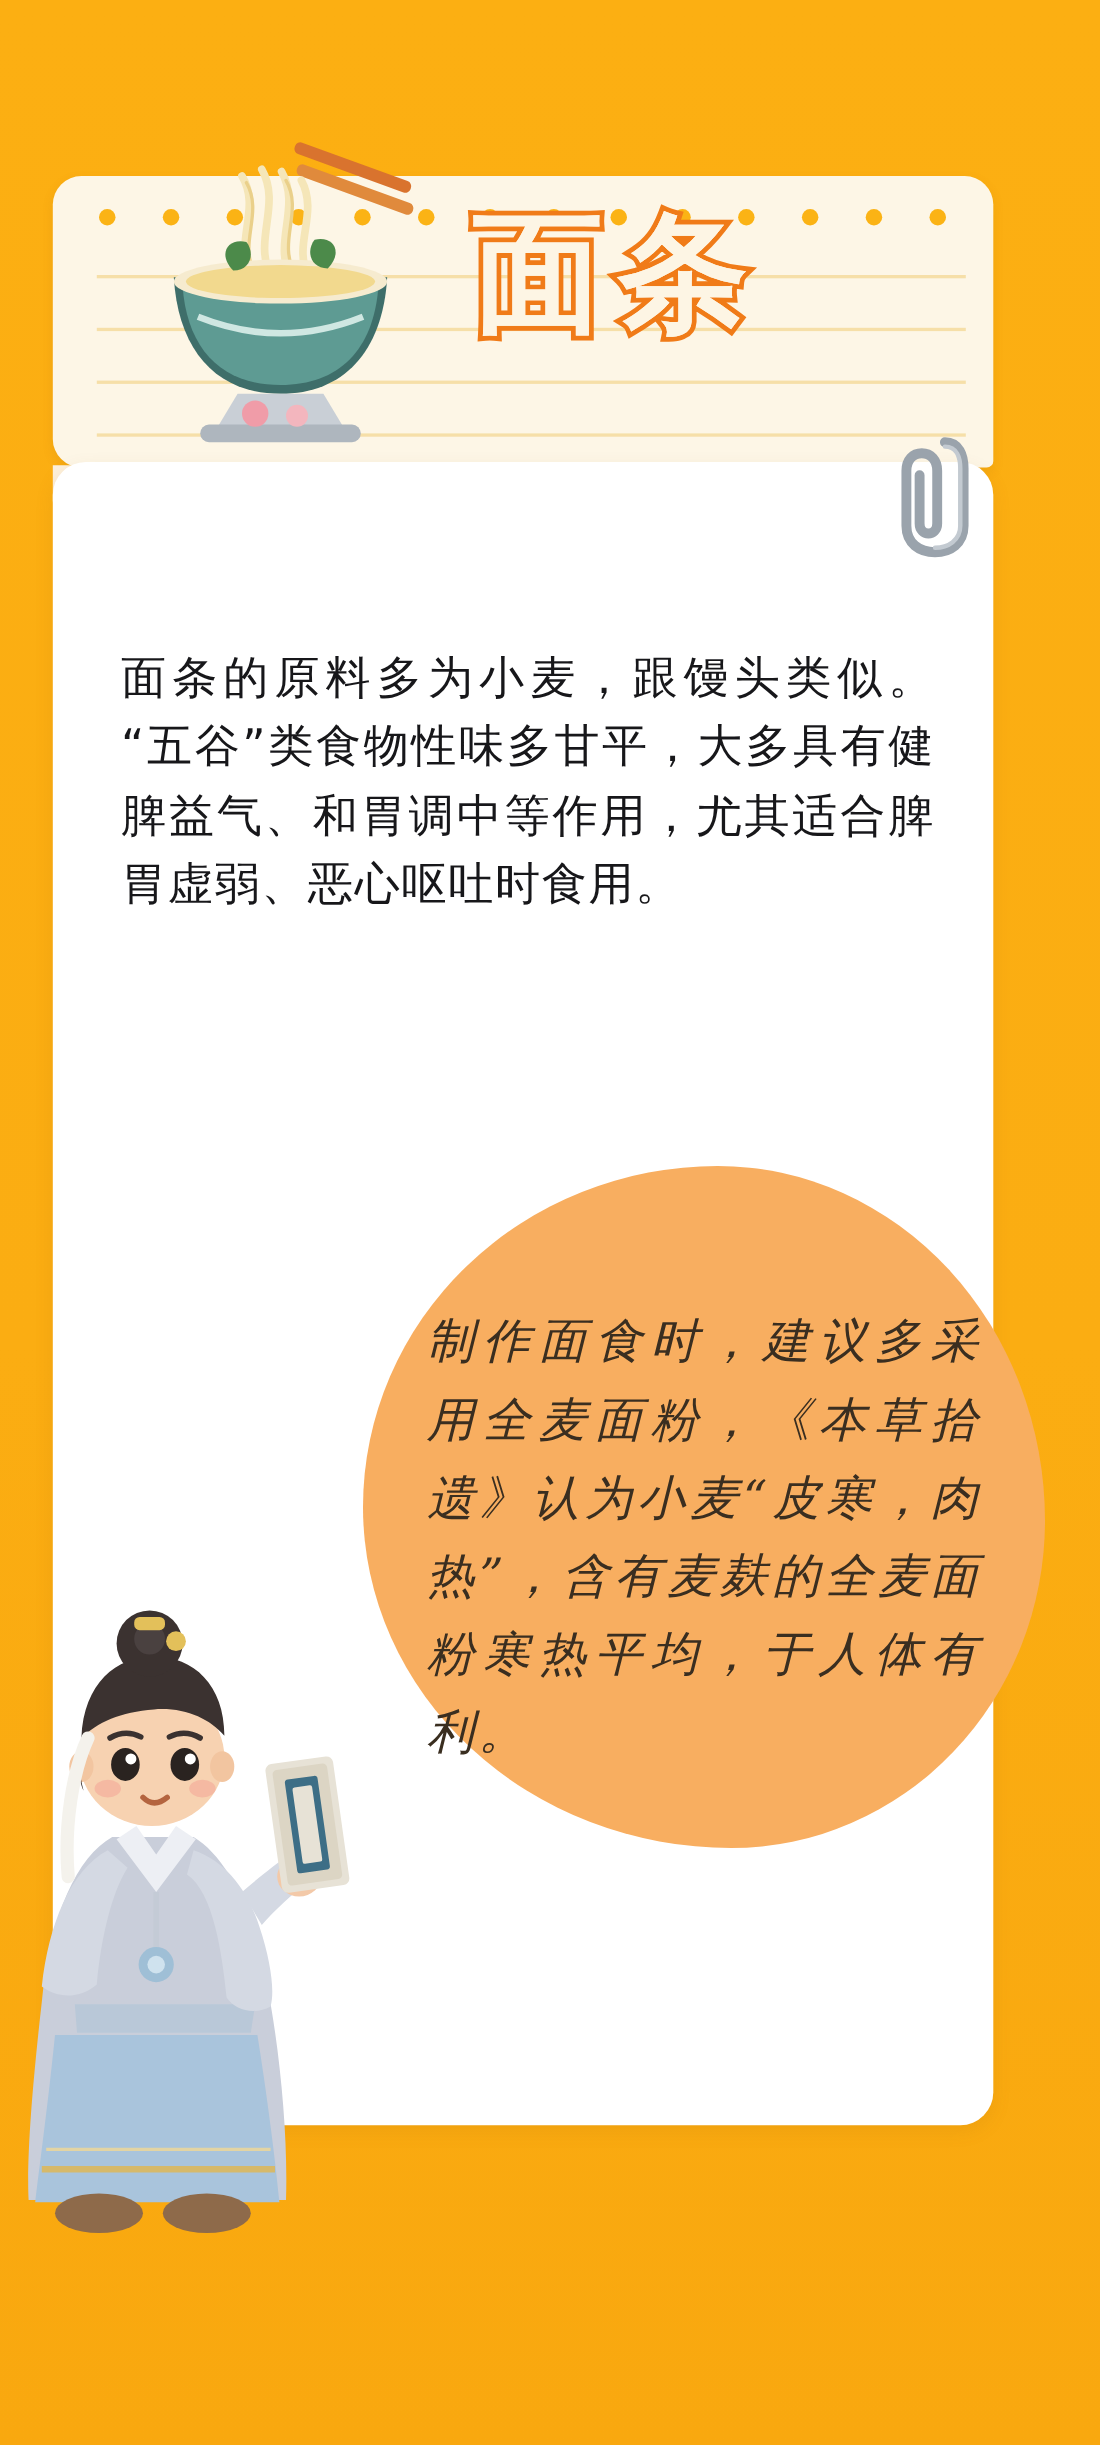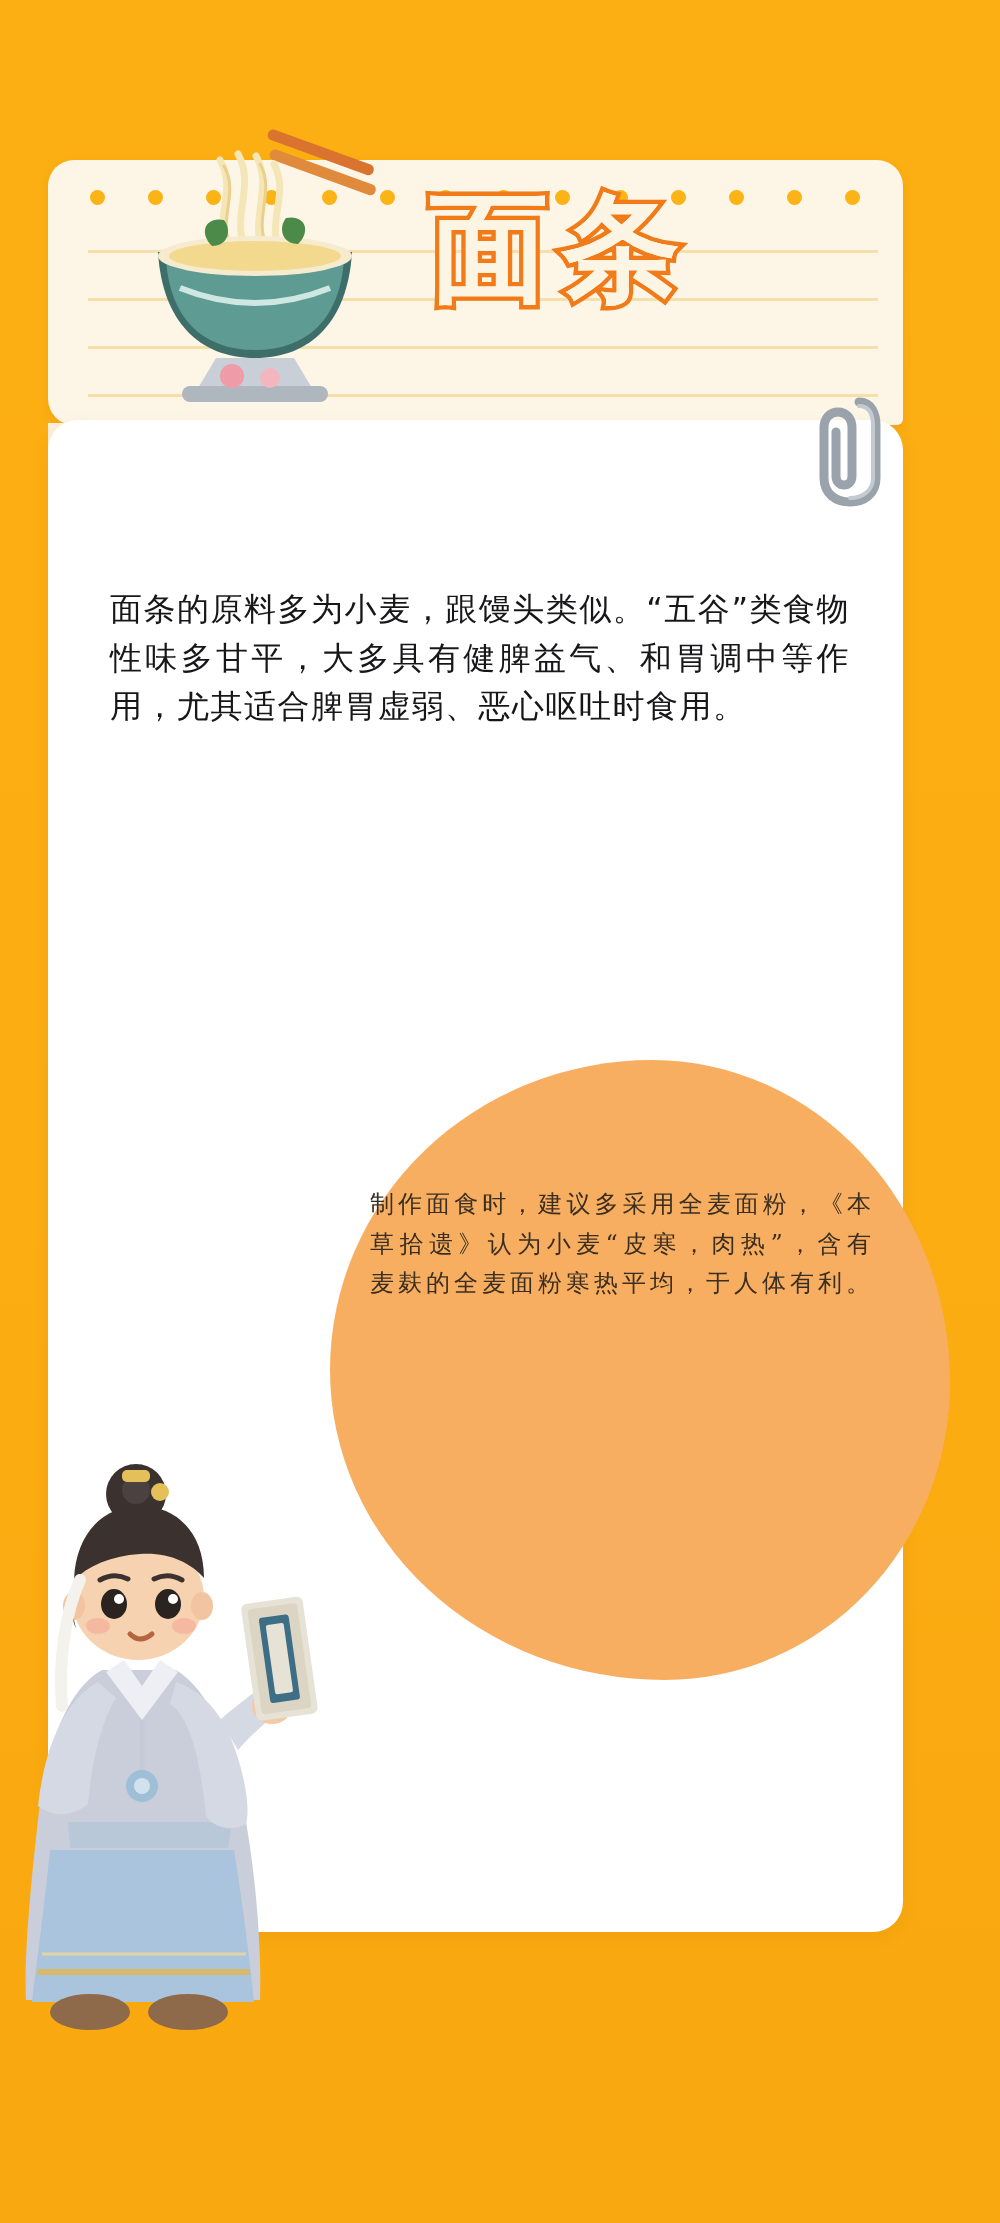--- a/index.html
+++ b/index.html
@@ -137,49 +137,50 @@
     background: #FFFFFF;
     border-radius: 30px;
     box-shadow: 0 6px 16px rgba(150, 90, 0, 0.10);
   }
 
   .body-text {
     position: absolute;
     left: 110px;
     top: 585px;
     width: 740px;
-    font-size: 32px;
+    font-size: 41px;
     line-height: 1.52;
     letter-spacing: 1.5px;
     color: #17171A;
     font-family: "DejaVu Sans", "Liberation Sans", sans-serif;
     text-align: justify;
   }
 
   
   .blob {
     position: absolute;
     left: 330px;
     top: 1060px;
     width: 620px;
     height: 620px;
     border-radius: 52% 48% 46% 54% / 50% 52% 48% 50%;
     background: #F8AE60;
   }
   .blob-text {
     position: absolute;
-    left: 370px;
+    left: 388px;
     top: 1185px;
     width: 505px;
-    font-size: 24px;
+    font-size: 43px;
     line-height: 1.65;
     letter-spacing: 4px;
     color: #3A2E20;
     font-family: "DejaVu Serif", "Liberation Serif", serif;
     text-align: justify;
+    font-style: italic;
   }
 
   
   .kid {
     position: absolute;
     left: 10px;
     top: 1420px;
     width: 320px;
     height: 620px;
   }

